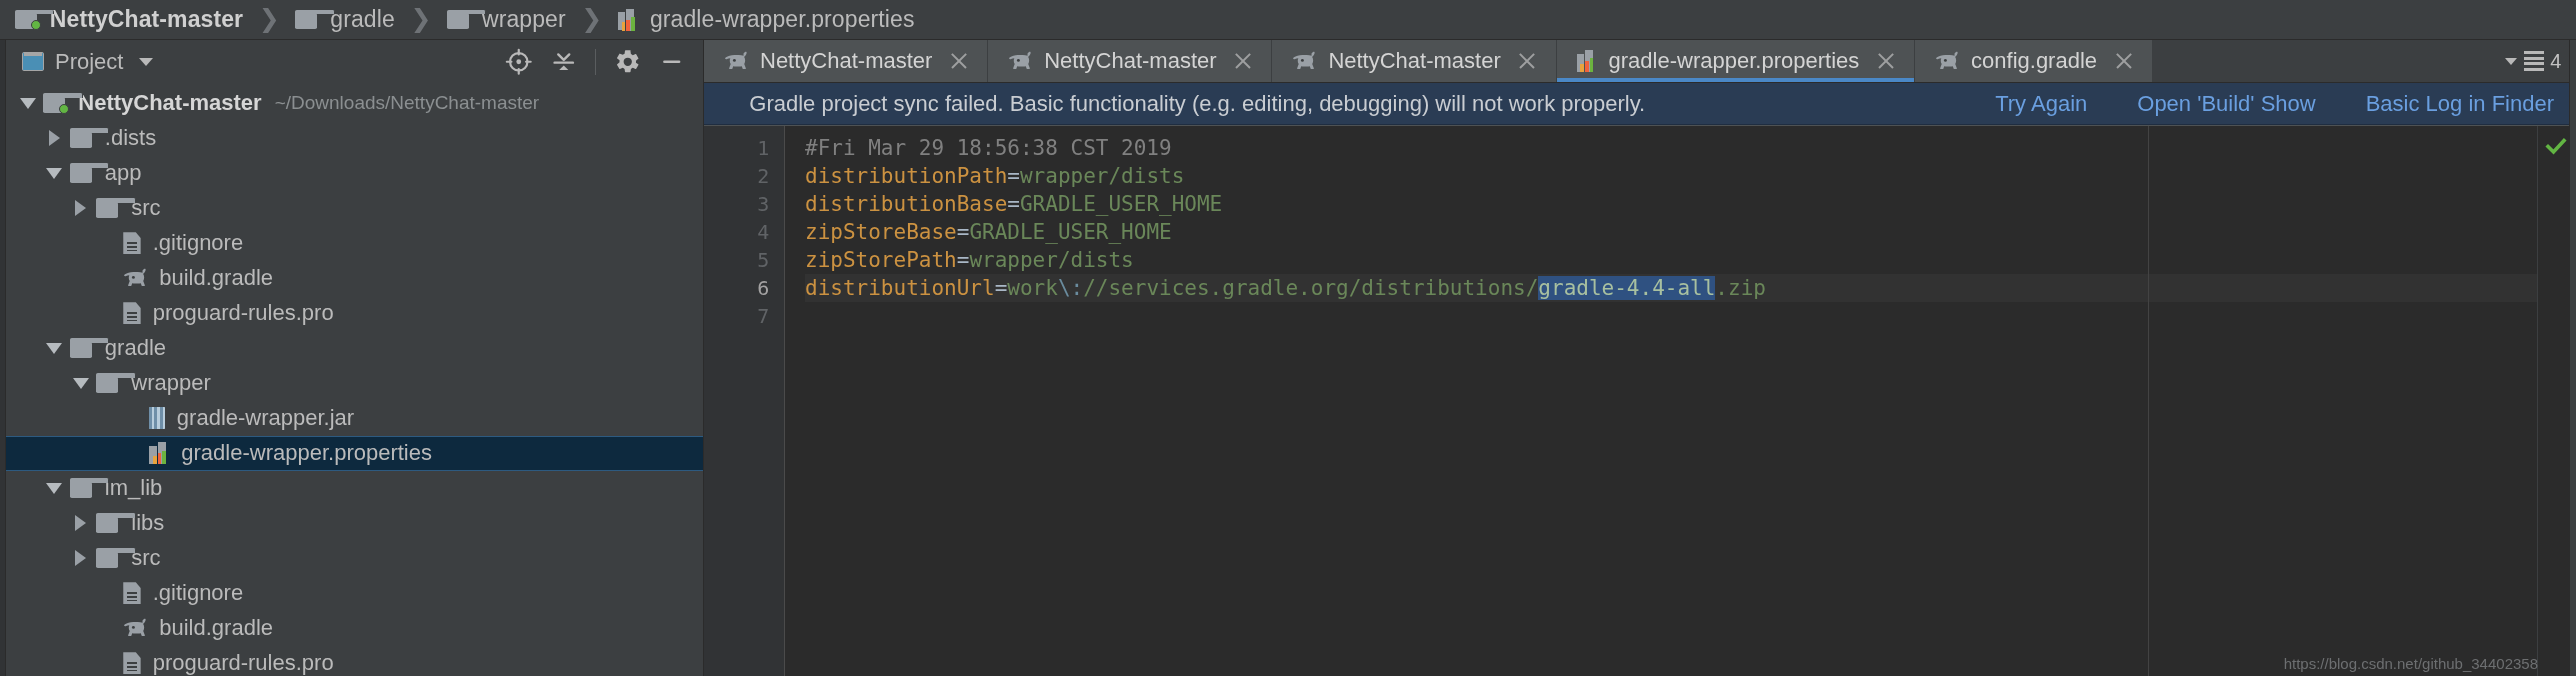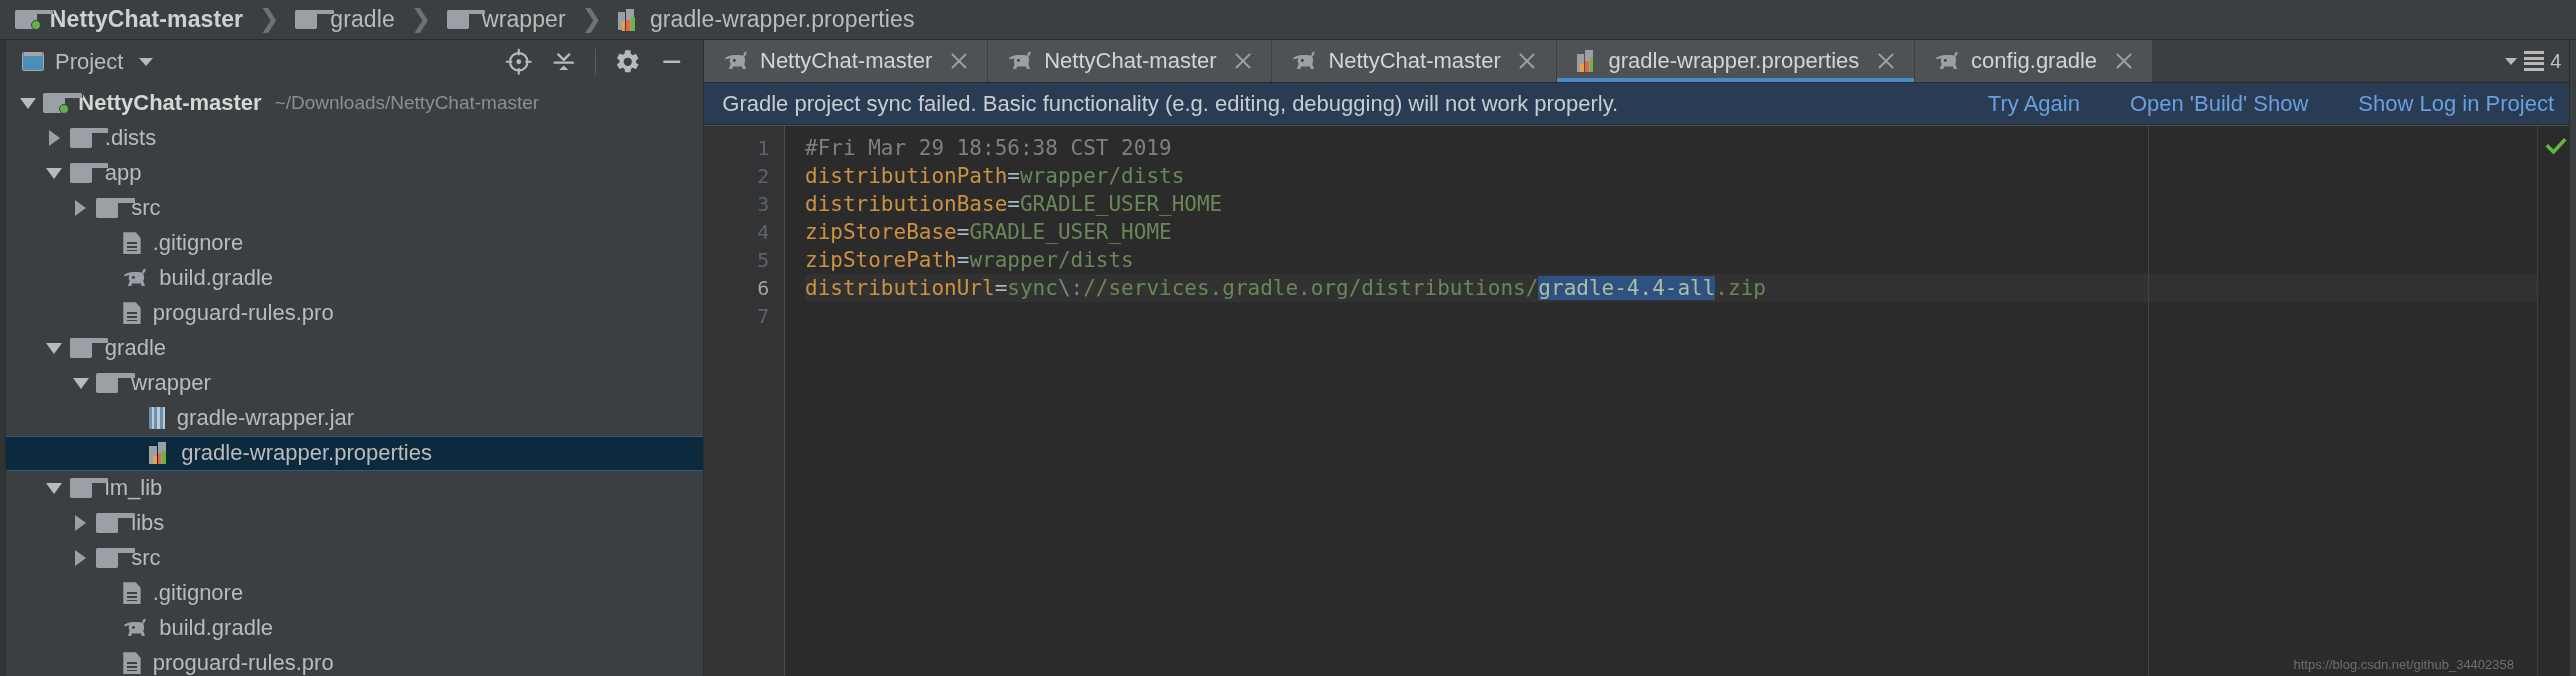--- a/index.html
+++ b/index.html
@@ -353,21 +353,21 @@
   
   .notif {
     height: 42px;
     flex: 0 0 42px;
     background: #2a3c54;
     display: flex;
     align-items: center;
     padding: 0 22px 0 18.3px;
     border-bottom: 0.9px solid #1f2d40;
   }
-  .notif-msg { font-size: 22px; color: #c9cdd2; white-space: nowrap; }
+  .notif-msg { font-size: 22px; color: #c9cdd2; white-space: nowrap; margin-left: 27px; }
   .notif-spacer { flex: 1 1 auto; }
   .notif-link {
     font-size: 22px; color: #6a9fe0;
     margin-left: 50px; white-space: nowrap; cursor: pointer;
   }
 
   
   .editor {
     flex: 1 1 auto;
     display: flex;
@@ -428,22 +428,22 @@
     background: #2b2b2b;
     border-left: 0.9px solid #3c3f41;
     position: relative;
   }
   .check-ok {
     position: absolute; top: 8.3px; left: 6.4px;
     width: 24px; height: 24px;
   }
   .watermark {
     position: absolute;
-    right: 62px; bottom: 5.5px;
-    font-size: 13px;
+    right: 38px; bottom: 5.5px;
+    font-size: 15px;
     color: #6d6f71;
     font-family: "Liberation Sans", sans-serif;
     white-space: nowrap;
   }
   .far-right-strip {
     position:absolute; right:0; top:0; bottom:0; width:7.3px;
     background:#3c3f41;
     border-left:0.9px solid #2b2b2b;
   }
 </style>
@@ -783,41 +783,41 @@
               <span class="count">4</span>
             </span>
           </div>
         </div>
 
       <div class="notif">
         <span class="notif-msg">Gradle project sync failed. Basic functionality (e.g. editing, debugging) will not work properly.</span>
         <span class="notif-spacer"></span>
         <span class="notif-link">Try Again</span>
         <span class="notif-link">Open 'Build' Show</span>
-        <span class="notif-link">Show Log in Project</span>
+        <span class="notif-link">Basic Log in Finder</span>
       </div>
 
       <div class="editor">
         <div class="gutter" id="gutter">
             <div class="ln">1</div>
             <div class="ln">2</div>
             <div class="ln">3</div>
             <div class="ln">4</div>
             <div class="ln">5</div>
             <div class="ln cur">6</div>
             <div class="ln">7</div>
           </div>
         <div class="code" id="code">
           <div class="margin-line"></div>
         <div class="line"><span class="t-comment">#Fri Mar 29 18:56:38 CST 2019</span></div>
             <div class="line"><span class="t-key">distributionPath</span><span class="t-eq">=</span><span class="t-val">wrapper/dists</span></div>
             <div class="line"><span class="t-key">distributionBase</span><span class="t-eq">=</span><span class="t-val">GRADLE_USER_HOME</span></div>
             <div class="line"><span class="t-key">zipStoreBase</span><span class="t-eq">=</span><span class="t-val">GRADLE_USER_HOME</span></div>
             <div class="line"><span class="t-key">zipStorePath</span><span class="t-eq">=</span><span class="t-val">wrapper/dists</span></div>
-            <div class="line cur"><span class="t-key">distributionUrl</span><span class="t-eq">=</span><span class="t-val">sync</span><span class="t-esc">\:</span><span class="t-val">//services.gradle.org/distributions/</span><span class="t-sel">gradle-4.4-all</span><span class="t-val">.zip</span></div>
+            <div class="line cur"><span class="t-key">distributionUrl</span><span class="t-eq">=</span><span class="t-val">work</span><span class="t-esc">\:</span><span class="t-val">//services.gradle.org/distributions/</span><span class="t-sel">gradle-4.4-all</span><span class="t-val">.zip</span></div>
             <div class="line"><span class="t-val"></span></div>
           </div>
         <div class="marker-strip">
           <svg class="check-ok" viewBox="0 0 24 24">
             <path d="M4 12.5 L9.5 18 L20 6.5" fill="none" stroke="#62b543" stroke-width="3.6" stroke-linecap="square"></path>
           </svg>
         </div>
         <div class="watermark">https://blog.csdn.net/github_34402358</div>
       </div>
 

